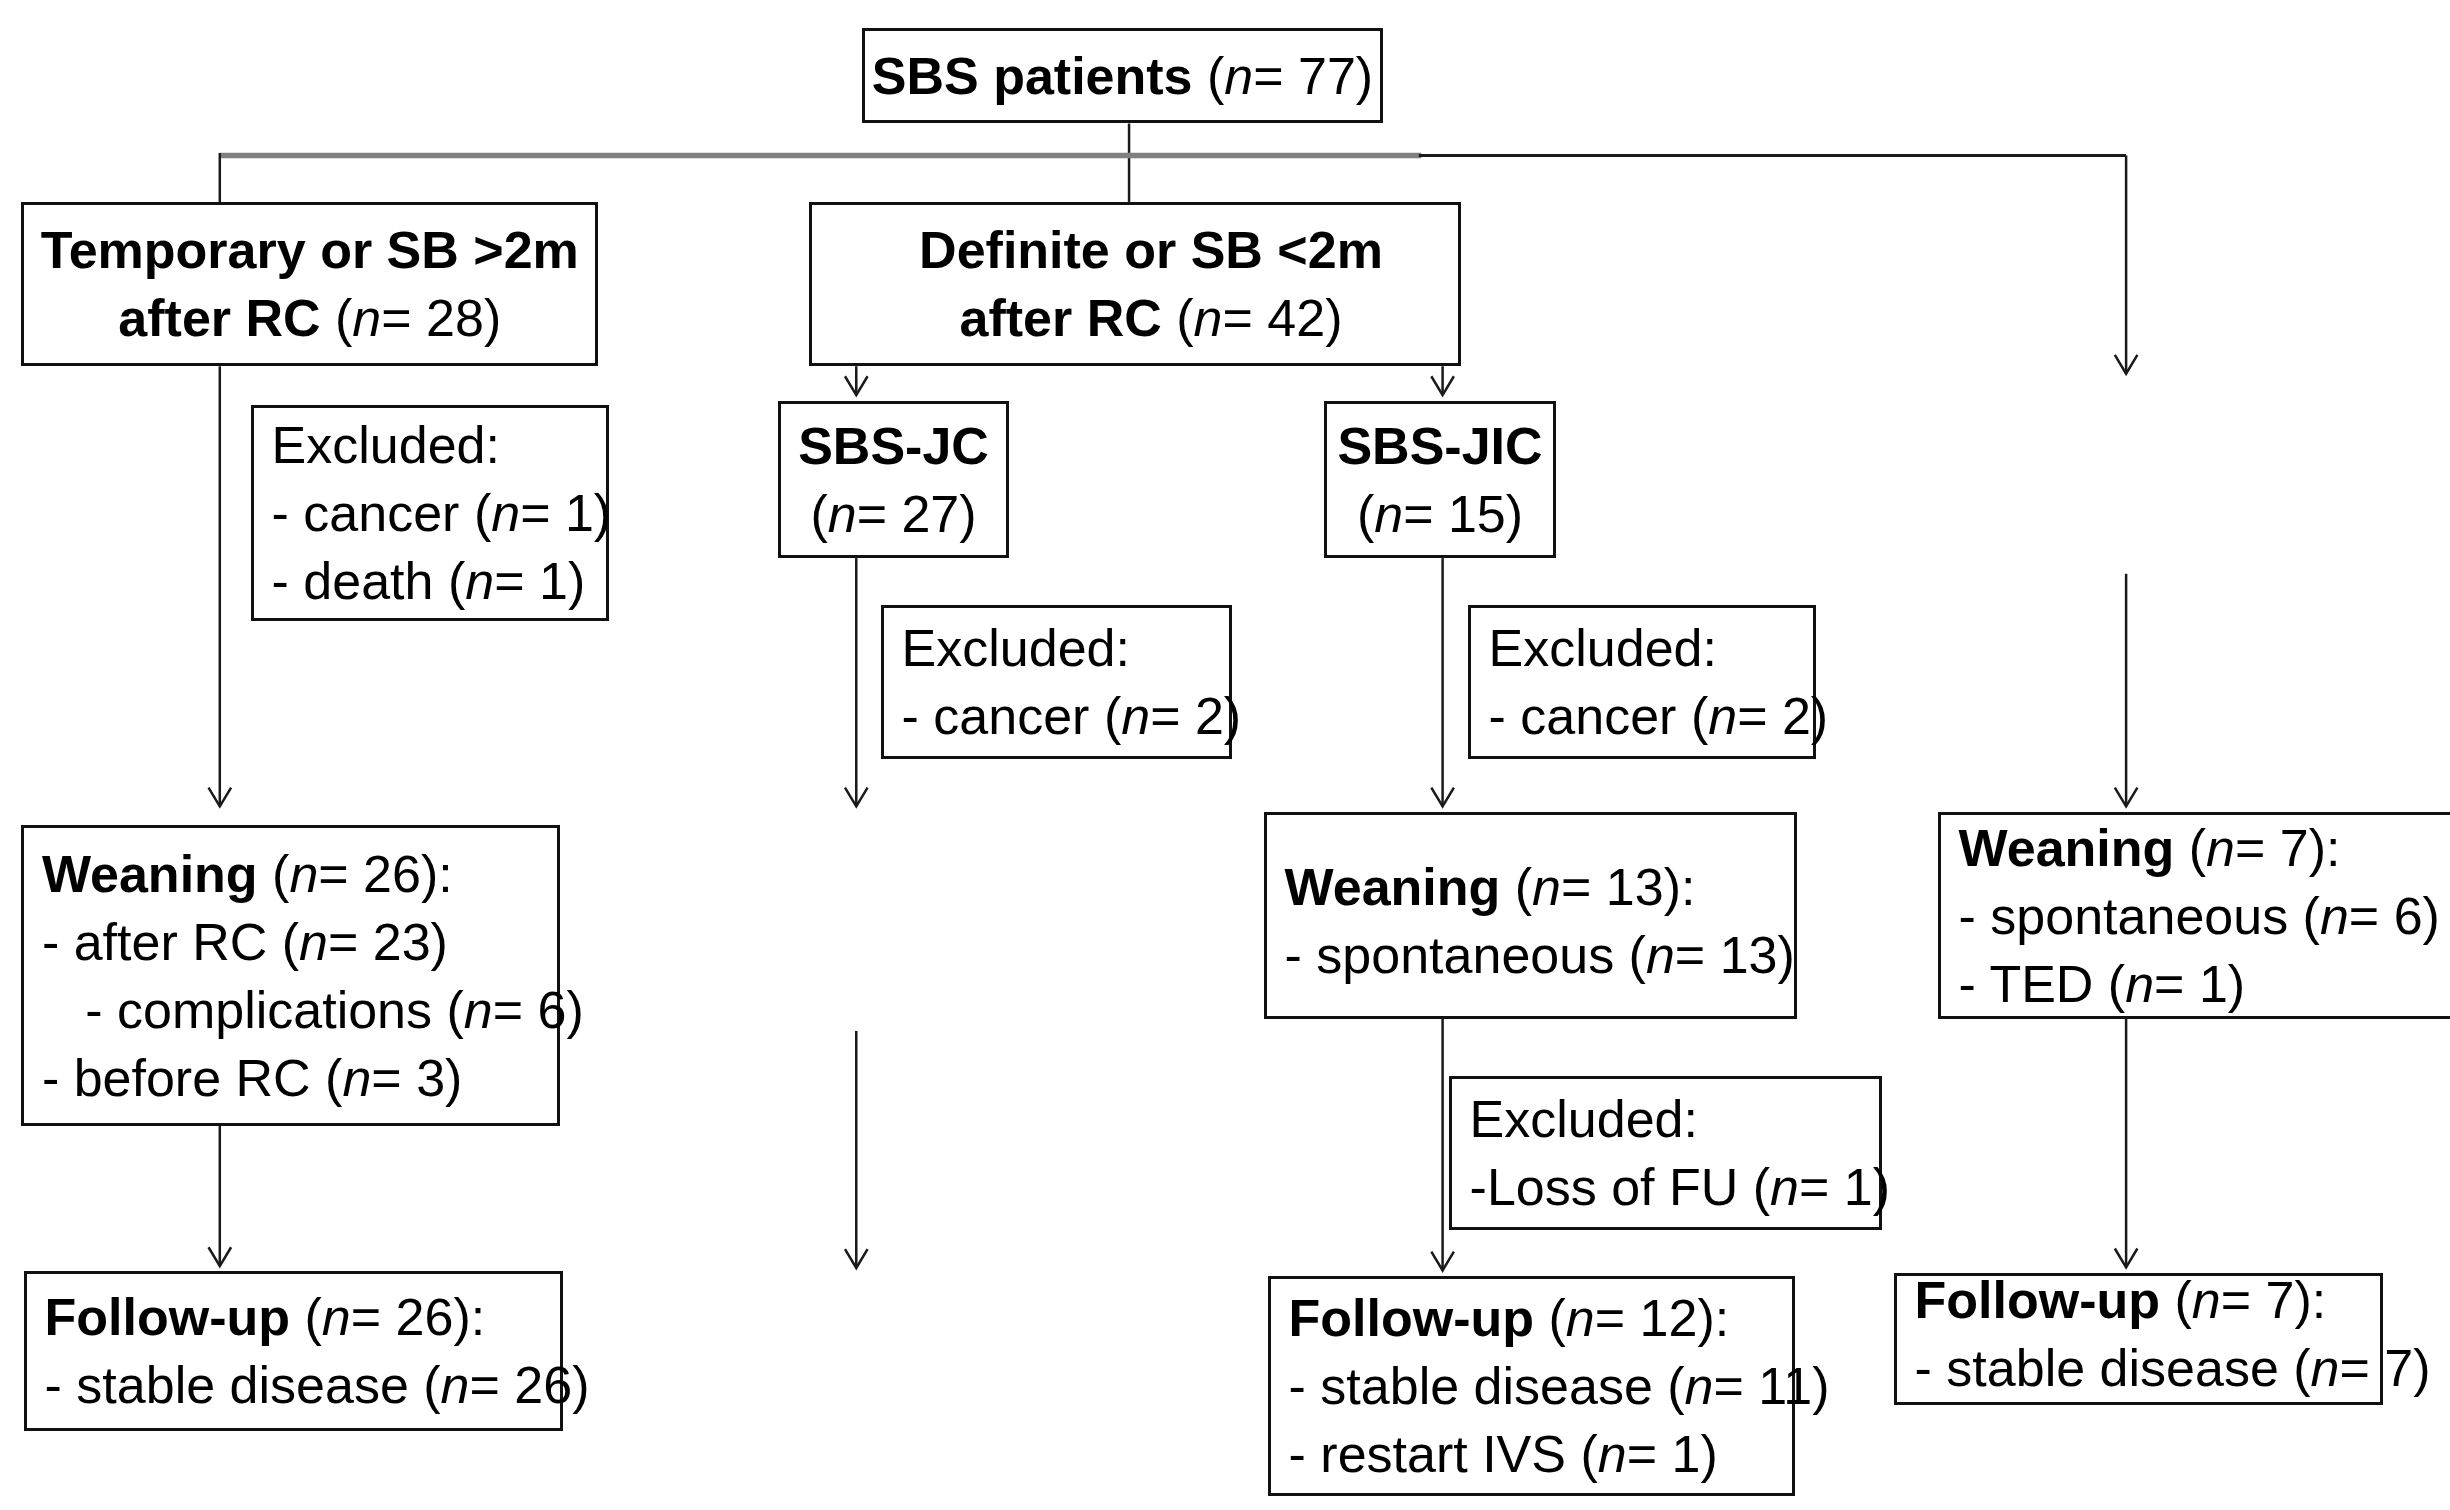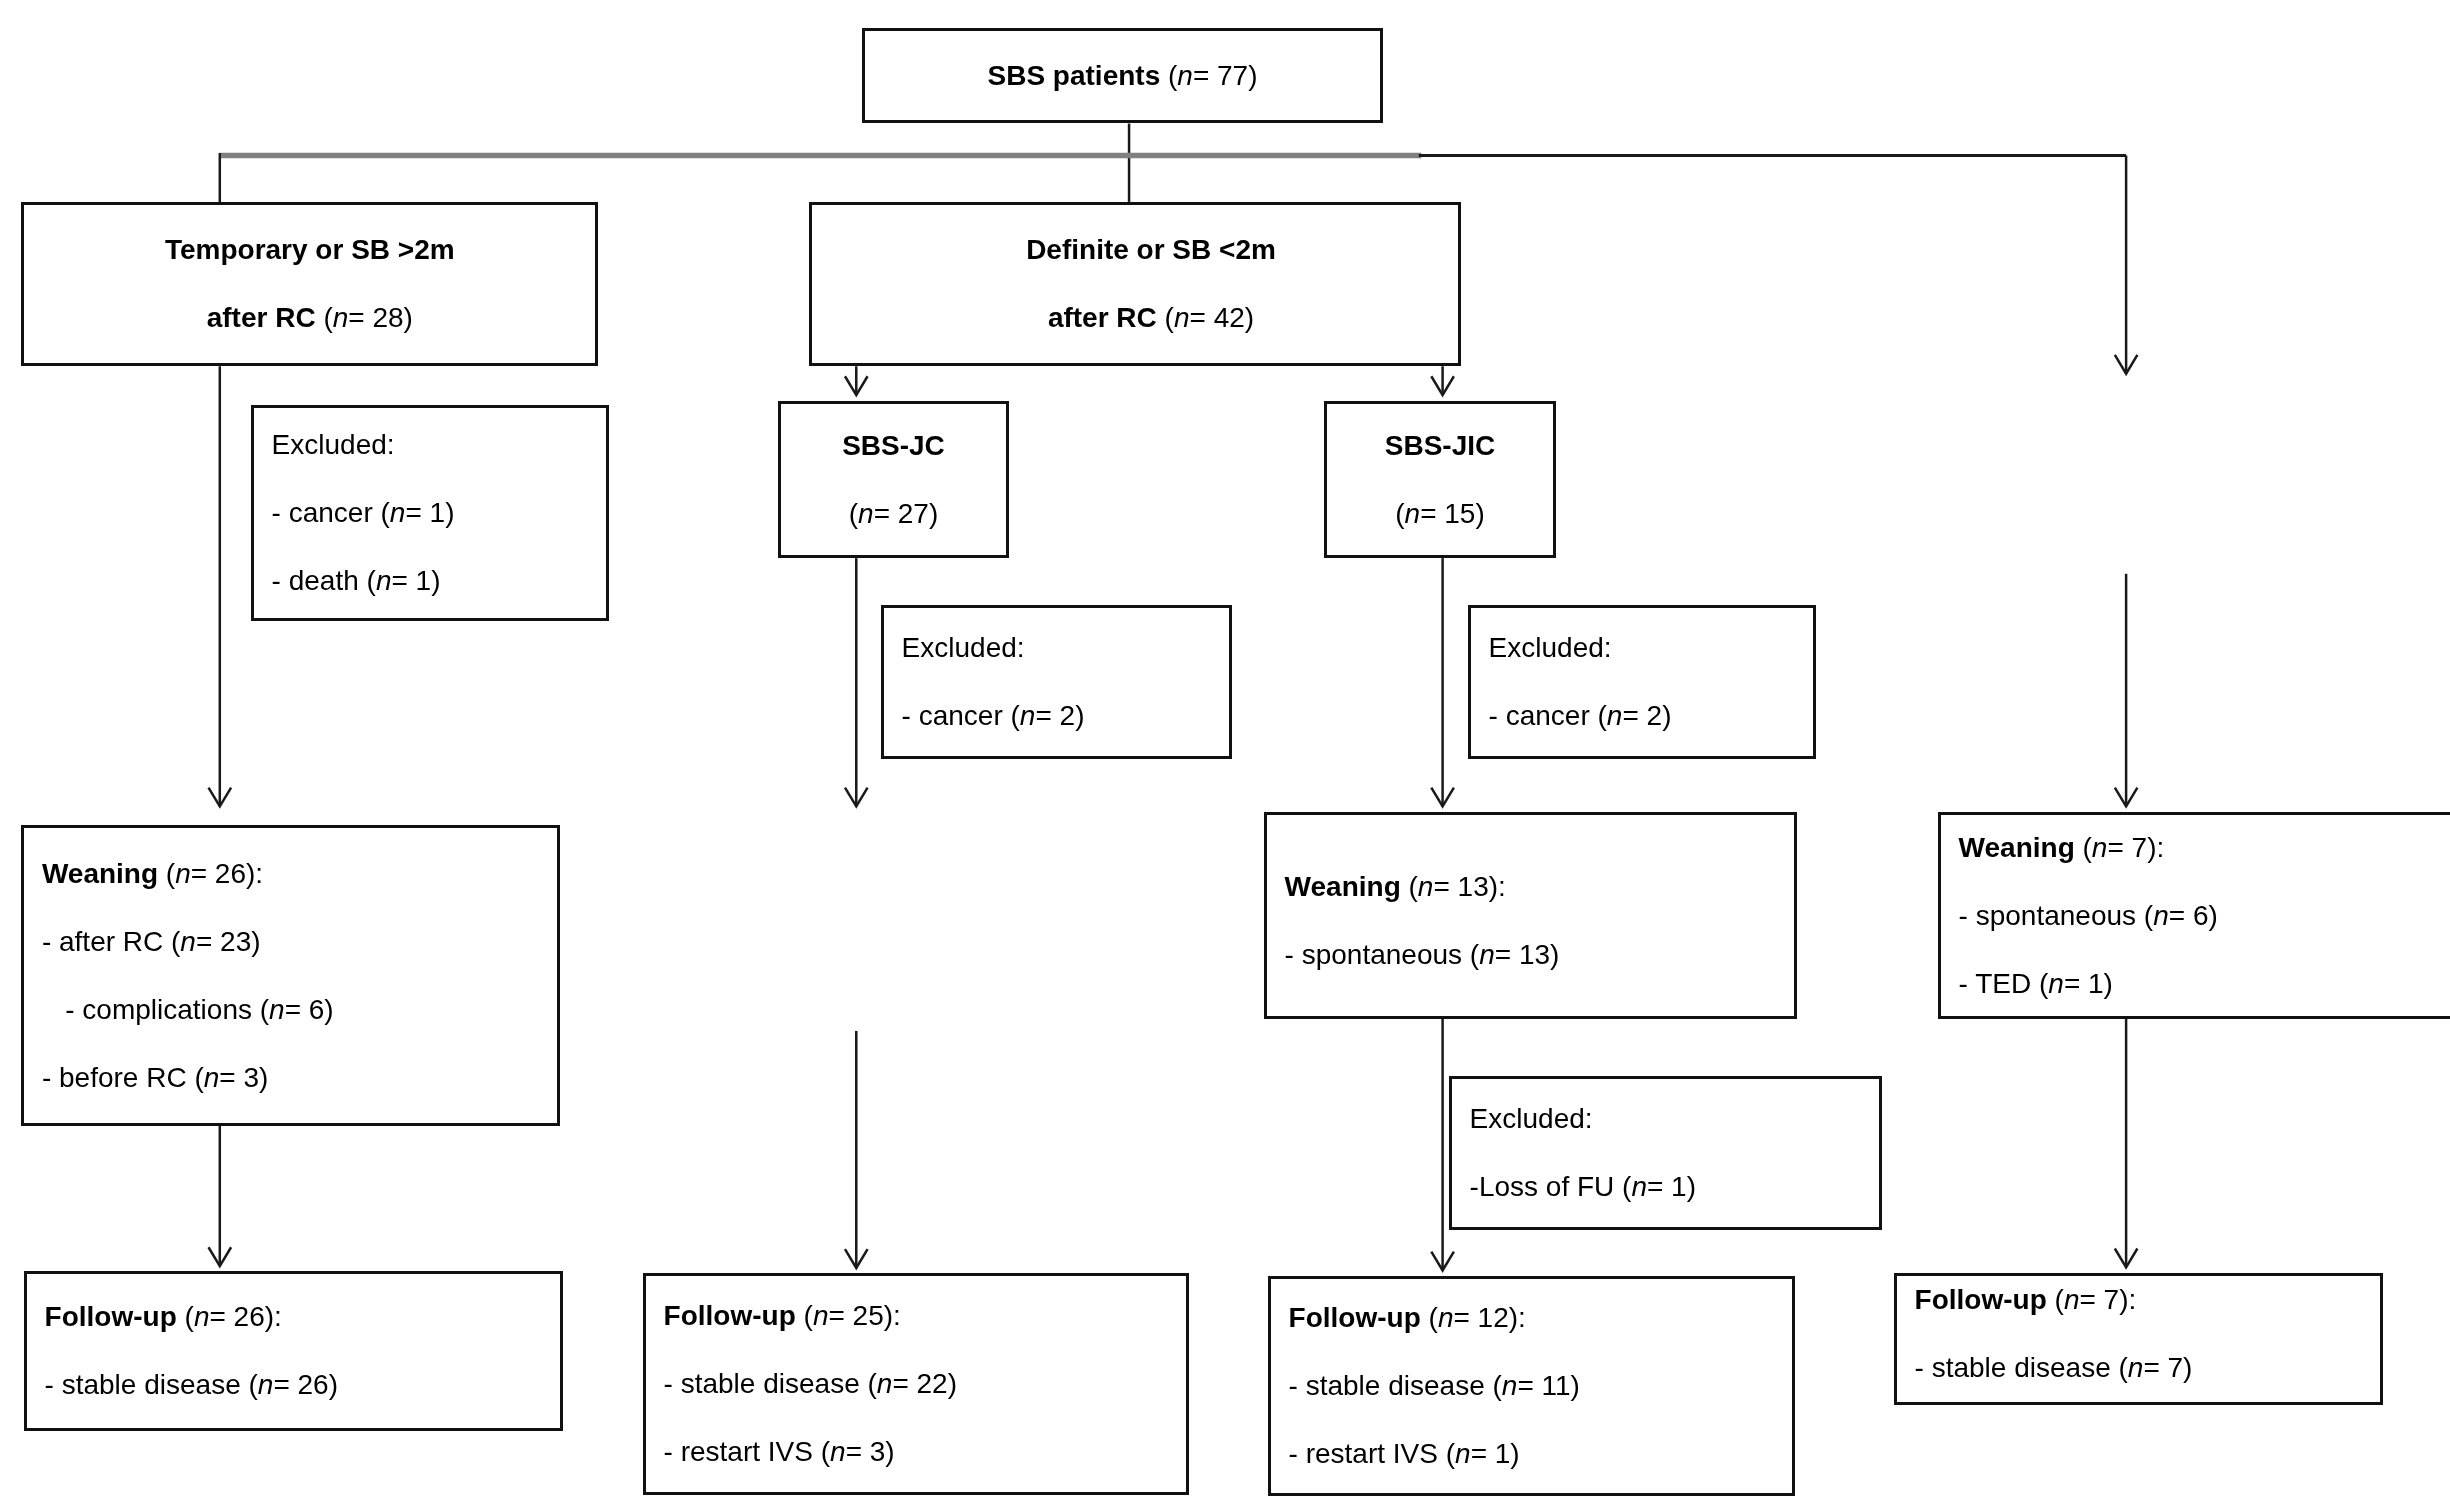--- a/index.html
+++ b/index.html
@@ -10,21 +10,21 @@
     font-family:"Liberation Sans", sans-serif;
     color:#000;
   }
   .edges { position:absolute; left:0; top:0; width:2450px; height:1510px; }
   .box {
     position:absolute;
     box-sizing:border-box;
     border:3.8px solid var(--box-border,#111111);
     background:#ffffff;
     display:flex; flex-direction:column; justify-content:center;
-    font-size:28px; line-height:68px;
+    font-size:52px; line-height:68px;
   }
   .box.center { align-items:center; text-align:center; }
   .box.left   { align-items:flex-start; text-align:left; padding:0 17.6px; }
   .line { white-space:nowrap; }
   .line .b { font-weight:bold; }
   .line .n { font-style:italic; }
 </style>
 </head>
 <body>
 
@@ -118,25 +118,20 @@
   <div class="box left" style="left:1449px; top:1076px; width:433px; height:154px;">
       <div class="line"><span>Excluded:</span></div>
       <div class="line"><span>-Loss of FU (</span><span class="n">n</span><span>= 1)</span></div>
     </div>
 
   <div class="box left" style="left:24px; top:1271px; width:539px; height:160px;">
       <div class="line"><span class="b">Follow-up</span><span> (</span><span class="n">n</span><span>= 26):</span></div>
       <div class="line"><span>- stable disease (</span><span class="n">n</span><span>= 26)</span></div>
     </div>
 
-  <div class="box left" style="left:643px; top:1273px; width:546px; height:222px;">
-      <div class="line"><span class="b">Follow-up</span><span> (</span><span class="n">n</span><span>= 25):</span></div>
-      <div class="line"><span>- stable disease (</span><span class="n">n</span><span>= 22)</span></div>
-      <div class="line"><span>- restart IVS (</span><span class="n">n</span><span>= 3)</span></div>
-    </div>
 
   <div class="box left" style="left:1268px; top:1276px; width:527px; height:220px;">
       <div class="line"><span class="b">Follow-up</span><span> (</span><span class="n">n</span><span>= 12):</span></div>
       <div class="line"><span>- stable disease (</span><span class="n">n</span><span>= 11)</span></div>
       <div class="line"><span>- restart IVS (</span><span class="n">n</span><span>= 1)</span></div>
     </div>
 
   <div class="box left" style="left:1894px; top:1273px; width:489px; height:132px;justify-content:flex-end;">
       <div class="line"><span class="b">Follow-up</span><span> (</span><span class="n">n</span><span>= 7):</span></div>
       <div class="line"><span>- stable disease (</span><span class="n">n</span><span>= 7)</span></div>

